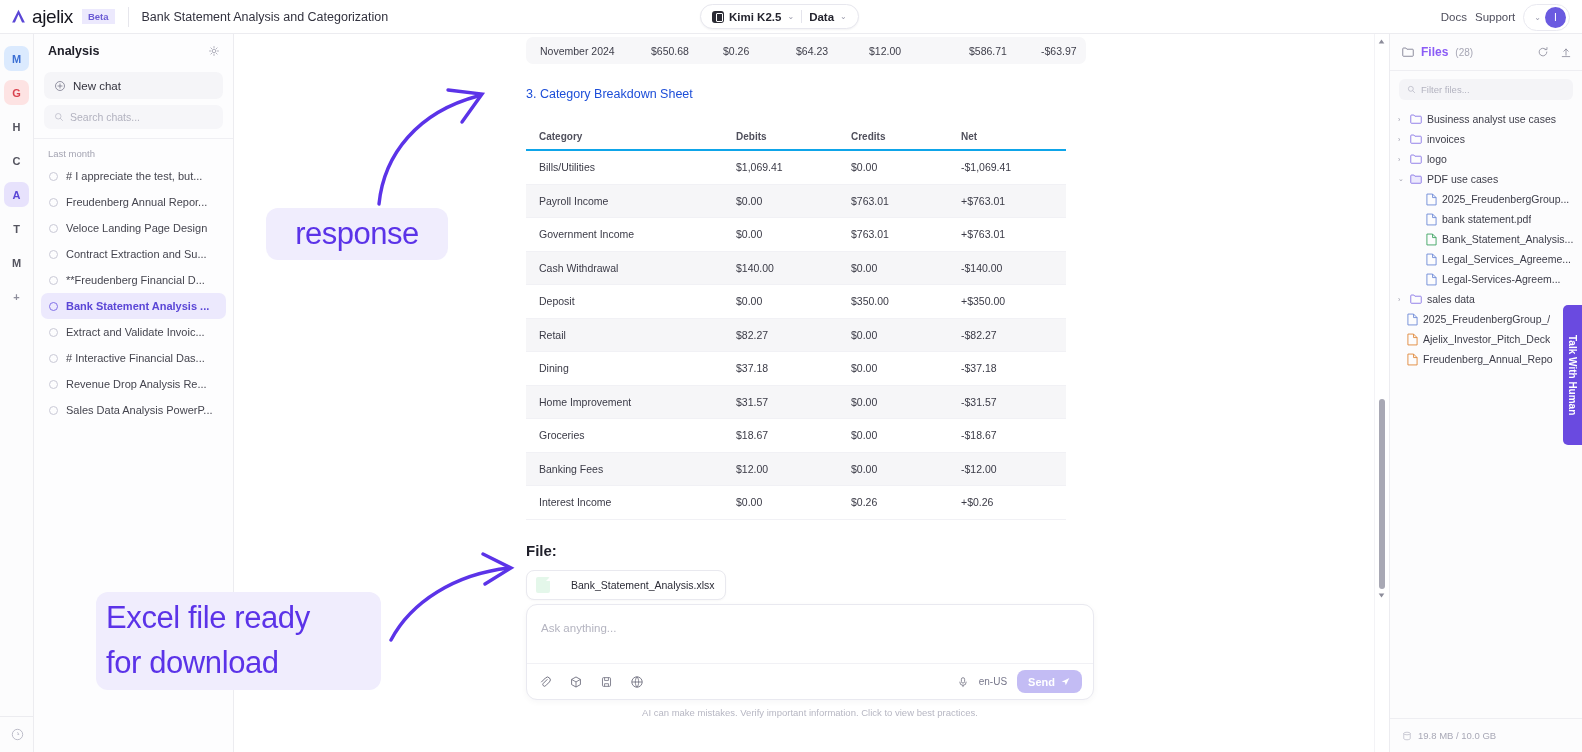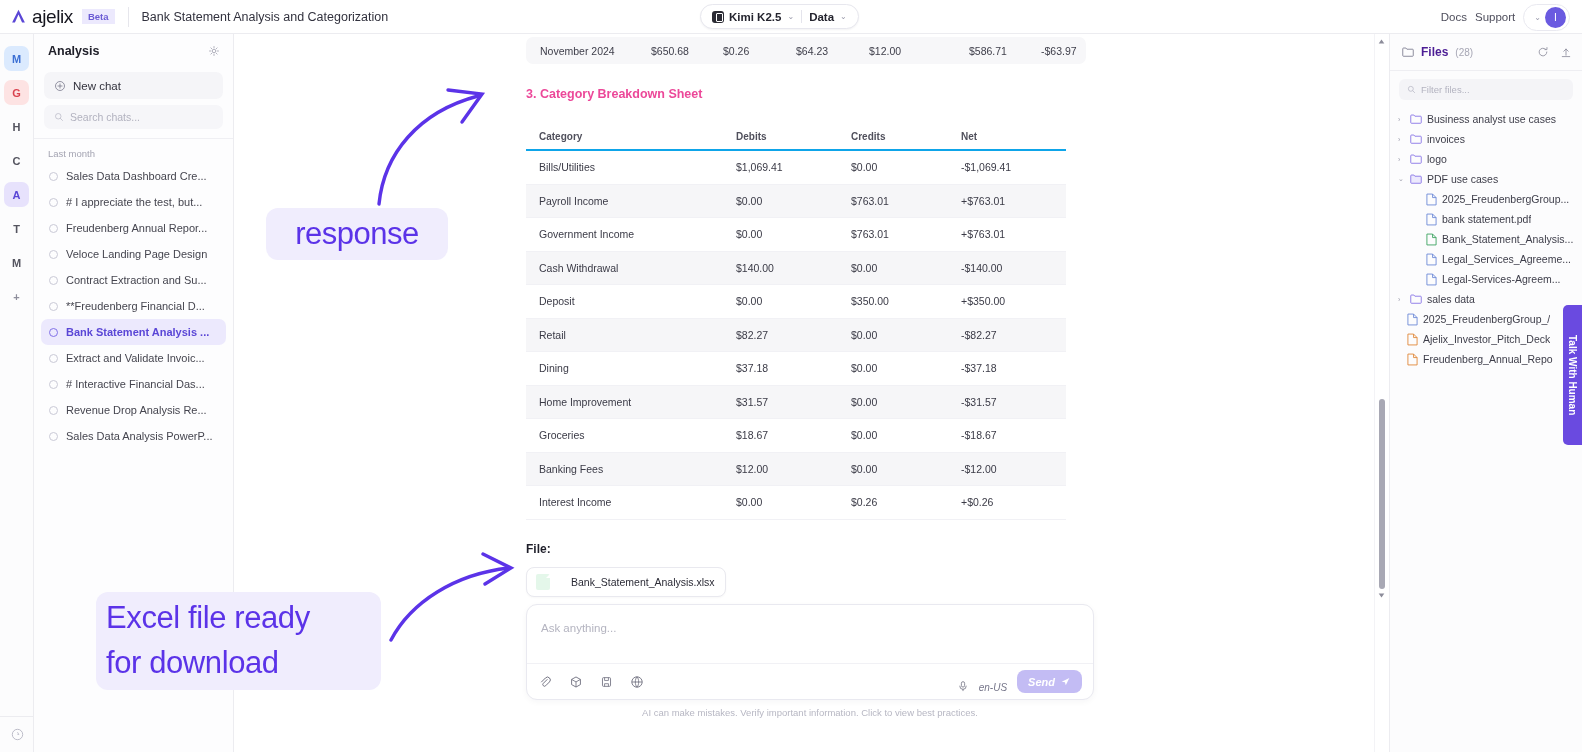--- a/index.html
+++ b/index.html
@@ -135,21 +135,21 @@
 
   
   .top-row {
     margin-top: 3px; background: #f7f7f9; border-radius: 7px;
     height: 27px; display: flex; align-items: center;
     font-size: 10.5px; color: #3e3e4a;
   }
   .tc { flex: none; }
 
   .sect-title {
-    margin-top: 23px; font-size: 12.5px; font-weight: 700; color: #ec4899;
+    margin-top: 23px; font-size: 12.5px; font-weight: 400; color: #1d4ed8;
   }
 
   .cat-table { margin-top: 22px; width: 540px; }
   .cat-head {
     display: flex; height: 28px; align-items: center;
     border-bottom: 2px solid #0ea5e9;
   }
   .cat-head div {
     font-size: 10px; color: #50505c; font-weight: 600;
   }
@@ -158,21 +158,21 @@
     border-bottom: 1px solid #f1f1f5;
   }
   .cat-row.alt { background: #f6f6f8; }
   .cat-row div { font-size: 10.5px; color: #3a3a46; }
   .c-cat { width: 210px; padding-left: 13px; }
   .c-deb { width: 115px; }
   .c-cre { width: 110px; }
   .c-net { width: 105px; }
 
   .file-lbl {
-    margin-top: 22px; font-size: 12px; font-weight: 700; color: #1f1f2a;
+    margin-top: 22px; font-size: 15px; font-weight: 700; color: #1f1f2a;
   }
   .file-chip {
     margin-top: 11px; width: 200px; height: 30px;
     border: 1px solid #e9e9ef; border-radius: 8px;
     display: flex; align-items: center; gap: 21px; padding: 0 9px;
     background: #fff; box-shadow: 0 1px 2px rgba(20,20,40,.03);
   }
   .xls-ico {
     width: 14px; height: 16px; background: #e4f7ea;
     border-radius: 2px; position: relative; flex: none;
@@ -193,21 +193,21 @@
     position: absolute; left: 14px; top: 17px;
     font-size: 11.5px; color: #b4b4c0;
   }
   .comp-bar {
     position: absolute; left: 0; bottom: 0; width: 100%; height: 36px;
     border-top: 1px solid #f1f1f5;
     display: flex; align-items: center; padding: 0 11px;
   }
   .comp-left { display: flex; align-items: center; gap: 17px; }
   .comp-right {
-    margin-left: auto; display: flex; align-items: flex-end; gap: 10px; font-style: italic;
+    margin-left: auto; display: flex; align-items: center; gap: 10px;
   }
   .lang { font-size: 10px; color: #76768a; }
   .send-btn {
     background: #c3bcf4; color: #fff; border-radius: 8px;
     height: 23px; padding: 0 11px; display: flex; align-items: center;
     gap: 5px; font-size: 11px; font-weight: 600;
   }
   #disclaimer {
     position: absolute; left: 292px; top: 673px; width: 568px;
     text-align: center; font-size: 9.5px; color: #b7b7c3;
@@ -228,21 +228,21 @@
 
   
   #files {
     position: absolute; right: 0; top: 34px; width: 193px; height: 718px;
     background: #fcfcfd; border-left: 1px solid #ececf0;
   }
   .fp-head {
     height: 37px; display: flex; align-items: center; gap: 7px;
     padding: 0 10px 0 12px; border-bottom: 1px solid #eeeef2;
   }
-  .fp-title { font-size: 12px; font-weight: 700; color: #4c1d95; }
+  .fp-title { font-size: 12px; font-weight: 700; color: #8b5cf6; }
   .fp-count { font-size: 10px; color: #a6a6b4; }
   .fp-acts { margin-left: auto; display: flex; align-items: center; gap: 11px; }
   .fp-filter {
     margin: 8px 9px 0 9px; height: 21px; background: #f4f4f7;
     border-radius: 6px; display: flex; align-items: center; gap: 5px;
     padding: 0 8px;
   }
   .fp-filter span { font-size: 9.5px; color: #b3b3c0; }
   .fp-list { margin-top: 9px; }
   .fp-row {
@@ -382,24 +382,20 @@
       <circle cx="8.5" cy="8.5" r="5.5" fill="none" stroke="#bcbcc9" stroke-width="1.6"></circle>
       <path d="M12.8 12.8L17 17" stroke="#bcbcc9" stroke-width="1.6" stroke-linecap="round"></path>
     </svg>
     <span class="search-ph">Search chats...</span>
   </div>
 
   <div class="sb-sep"></div>
   <div class="grp-label">Last month</div>
 
   <div id="chat-list">
-      <div class="chat-item">
-        <span class="bub"></span>
-        <span class="chat-label">Sales Data Dashboard Cre...</span>
-      </div>
       <div class="chat-item">
         <span class="bub"></span>
         <span class="chat-label"># I appreciate the test, but...</span>
       </div>
       <div class="chat-item">
         <span class="bub"></span>
         <span class="chat-label">Freudenberg Annual Repor...</span>
       </div>
       <div class="chat-item">
         <span class="bub"></span>
@@ -701,20 +697,27 @@
       </div>
       <div class="fp-row indent-root">
         <svg class="doc-ico" viewBox="0 0 14 17">
           <path d="M1 1.4h7.4L13 6v9.6H1z" fill="none" stroke="#e08a3c" stroke-width="1.2"></path>
           <path d="M8.4 1.4V6H13" fill="none" stroke="#e08a3c" stroke-width="1.2"></path>
         </svg>
         <span class="fp-name">Freudenberg_Annual_Repo</span>
       </div>
     </div>
 
+  <div id="storage">
+    <svg width="10" height="10" viewBox="0 0 20 20">
+      <ellipse cx="10" cy="5" rx="6.5" ry="2.6" fill="none" stroke="#b0b0be" stroke-width="1.3"></ellipse>
+      <path d="M3.5 5v10c0 1.4 2.9 2.6 6.5 2.6s6.5-1.2 6.5-2.6V5" fill="none" stroke="#b0b0be" stroke-width="1.3"></path>
+    </svg>
+    <span>19.8 MB / 10.0 GB</span>
+  </div>
 </div>
 
 <div id="talk-tab">
   <span>Talk With Human</span>
 </div>
 
 <svg class="anno-arrow" style="left:370px;top:82px;width:125px;height:125px" viewBox="0 0 125 125">
   <path d="M9 122 C14 72 48 30 108 14" fill="none" stroke="#5b33e8" stroke-width="3.4" stroke-linecap="round"></path>
   <path d="M78 8 L112 12 L92 40" fill="none" stroke="#5b33e8" stroke-width="3.4" stroke-linecap="round"></path>
 </svg>

